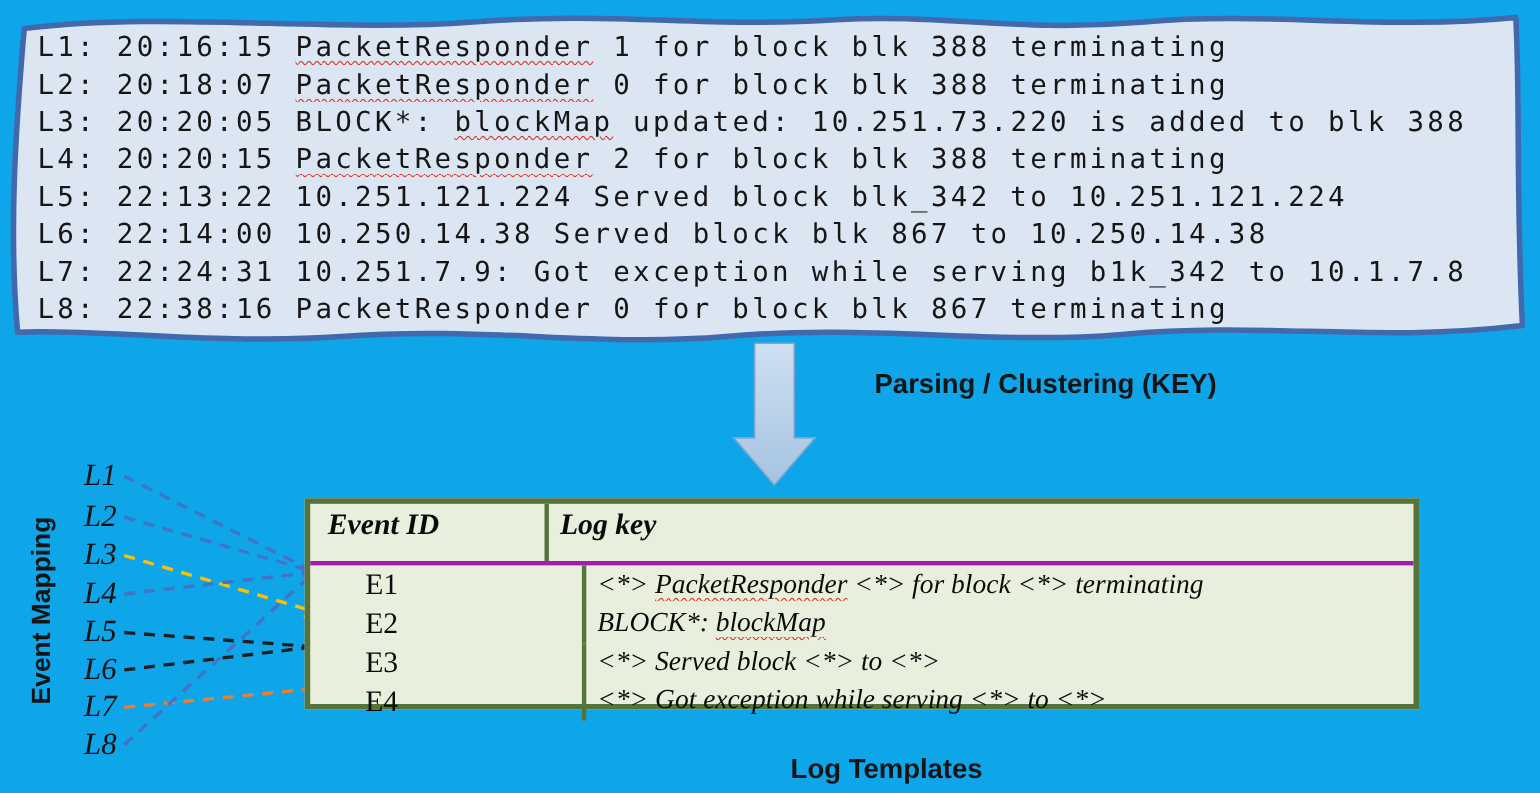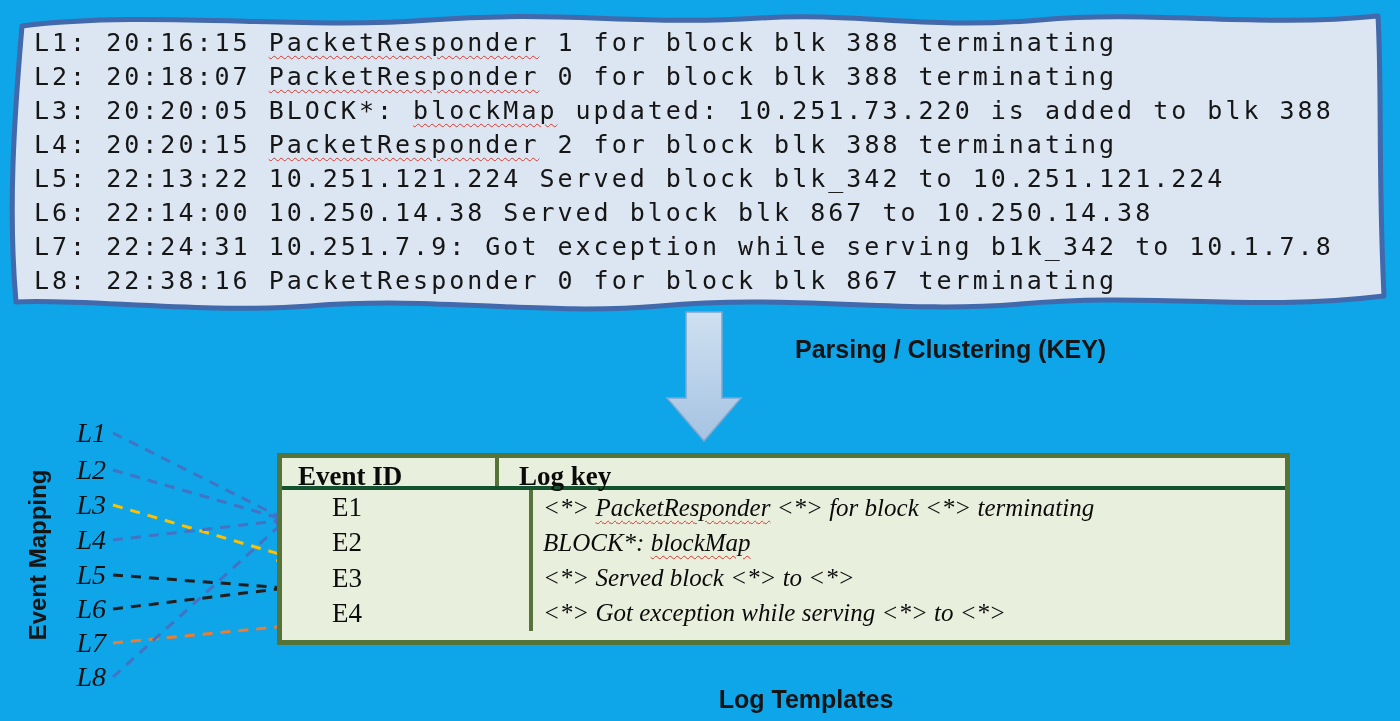--- a/index.html
+++ b/index.html
@@ -37,27 +37,27 @@
     position:absolute;left:40px;width:66px;height:34px;line-height:34px;
     text-align:right;font-family:"Liberation Serif",serif;font-style:italic;
     font-size:28px;color:#111111;
   }
 
   
   .ttable{
     position:absolute;left:277px;top:453px;width:1013px;height:192px;
     box-sizing:border-box;background:#e9efdd;border:5px solid #56743a;
   }
-  .thead{display:flex;height:32px;border-bottom:4px solid #14532d;box-sizing:border-box;}
+  .thead{display:flex;height:56px;border-bottom:4px solid #a21caf;box-sizing:border-box;font-style:italic;}
   .th{
     font-family:"Liberation Serif",serif;font-weight:bold;font-size:27px;
     line-height:37px;color:#0b0b0b;
   }
   .c1{width:217px;border-right:4px solid #56743a;box-sizing:border-box;padding-left:16px;}
-  .c2{flex:1;padding-left:20px;}
+  .c2{flex:1;padding-left:10px;}
   #tbody{display:flex;flex-direction:column;height:141px;padding-left:34px;}
   .trow{flex:1;display:flex;}
   .tid{
     width:217px;border-right:4px solid #56743a;box-sizing:border-box;padding-left:16px;
     font-family:"Liberation Serif",serif;font-size:27px;color:#0b0b0b;
     display:flex;align-items:center;
   }
   .tkey{
     flex:1;padding-left:10px;font-family:"Liberation Serif",serif;font-style:italic;
     font-size:25px;color:#0b0b0b;display:flex;align-items:center;white-space:pre;

